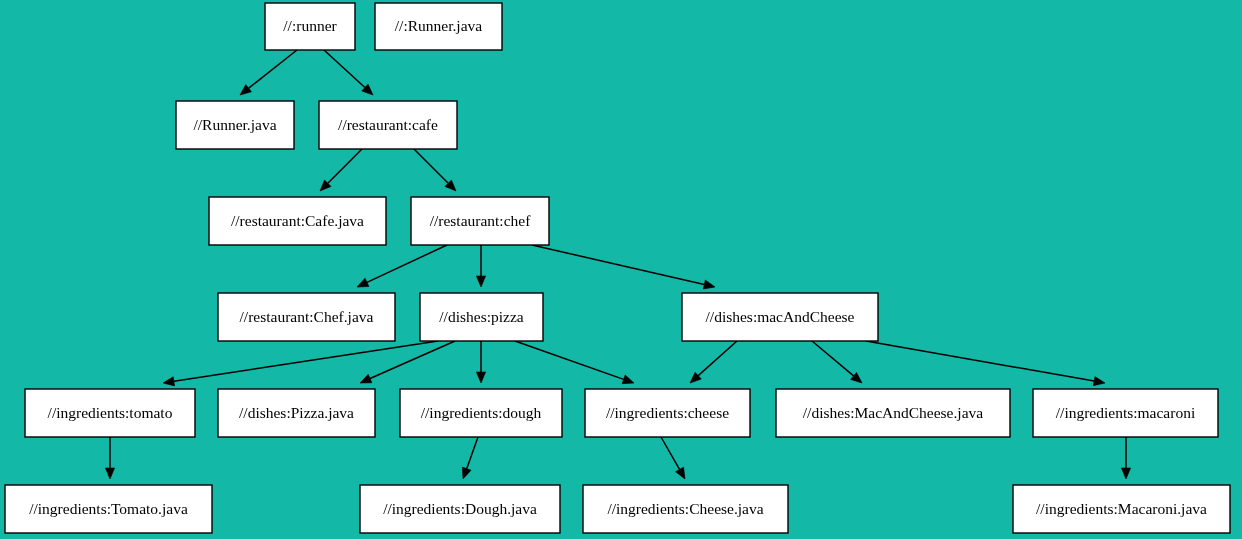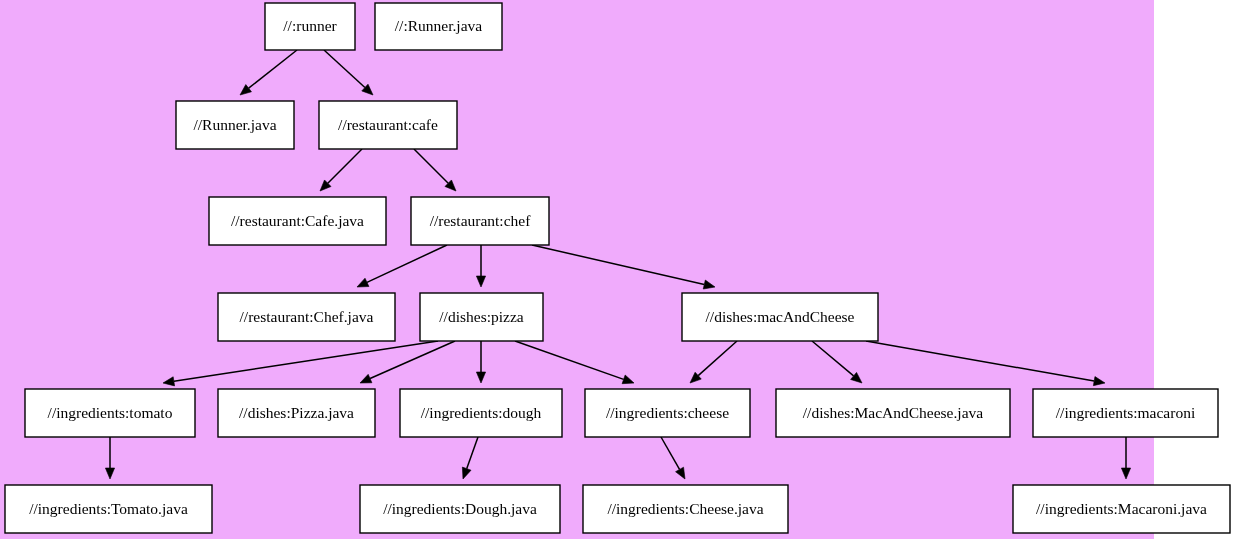--- a/index.html
+++ b/index.html
@@ -9,23 +9,23 @@
     background: #ffffff;
   }
   body {
     width: 1242px;
     height: 539px;
     overflow: hidden;
     font-family: "Liberation Serif", "DejaVu Serif", serif;
   }
   #graph-root {
     position: relative;
-    width: 1154px;
+    width: 1242px;
     height: 539px;
-    background: #f0abfc;
+    background: #14b8a6;
   }
   svg#graph-canvas {
     display: block;
     width: 1242px;
     height: 539px;
   }
   .node-box {
     fill: #ffffff;
     stroke: #000000;
     stroke-width: 1.4;

